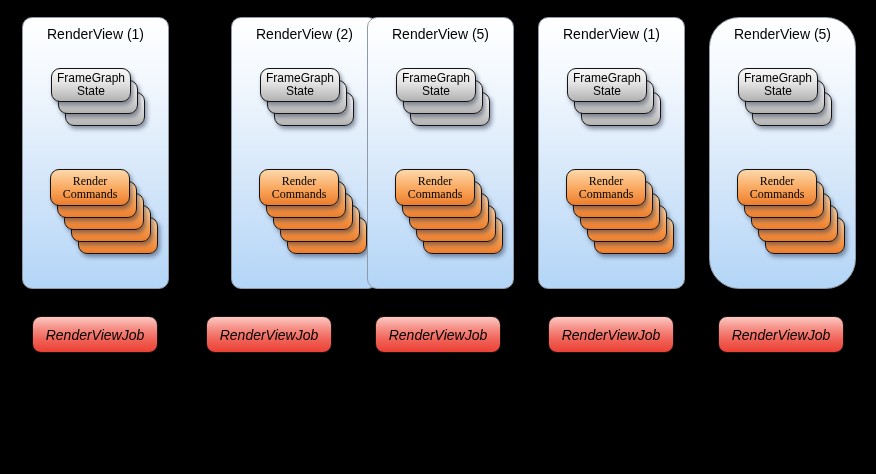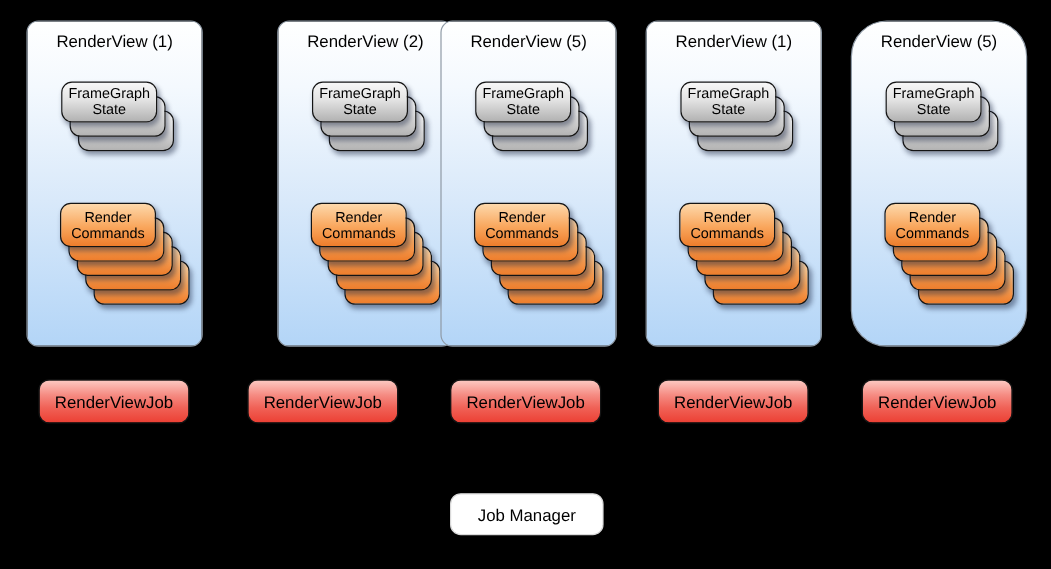--- a/index.html
+++ b/index.html
@@ -51,21 +51,21 @@
   .card.front {
     display: flex;
     align-items: center;
     justify-content: center;
     text-align: center;
     font-size: 12px;
     line-height: 13px;
     white-space: pre-line;
   }
   .stack-gray  { left: 28px; top: 50px;  width: 96px;  height: 60px; }
-  .stack-orange{ left: 27px; top: 151px; width: 110px; height: 87px; }
+  .stack-orange{ left: 27px; top: 151px; width: 110px; height: 87px; font-family: Liberation Serif, serif; }
 
   
   .o1 { left: 7px;  top: 12px; }
   .o2 { left: 14px; top: 24px; }
   .o3 { left: 21px; top: 36px; }
   .o4 { left: 28px; top: 48px; }
   .o0 { left: 0;    top: 0;    }
 
   
   .job {
@@ -74,20 +74,21 @@
     width: 126px; height: 37px;
     box-sizing: border-box;
     border: 1.5px solid #141414;
     border-radius: 9px;
     background: linear-gradient(180deg, #fcc9c2 0%, #f58b82 35%, #f06257 65%, #ec4034 100%);
     display: flex;
     align-items: center;
     justify-content: center;
     font-size: 14px;
     color: #000;
+    font-style: italic;
   }
 
   
   .job-manager {
     position: absolute;
     left: 375px; top: 411px;
     width: 128px; height: 35px;
     box-sizing: border-box;
     background: #ffffff;
     border: 1px solid #d9d9d9;
@@ -199,15 +200,14 @@
 Commands</div>
     </div>
   </div>
 
   <div class="job j1">RenderViewJob</div>
   <div class="job j2">RenderViewJob</div>
   <div class="job j3">RenderViewJob</div>
   <div class="job j4">RenderViewJob</div>
   <div class="job j5">RenderViewJob</div>
 
-  <div class="job-manager">Job Manager</div>
 
 </div>
 
 </body></html>

